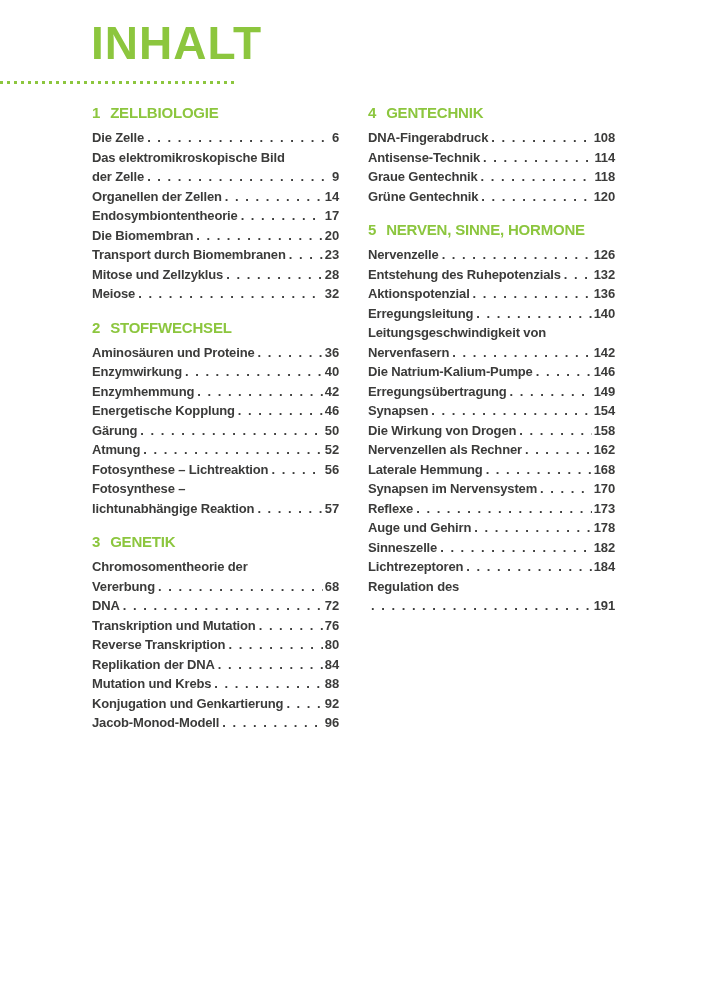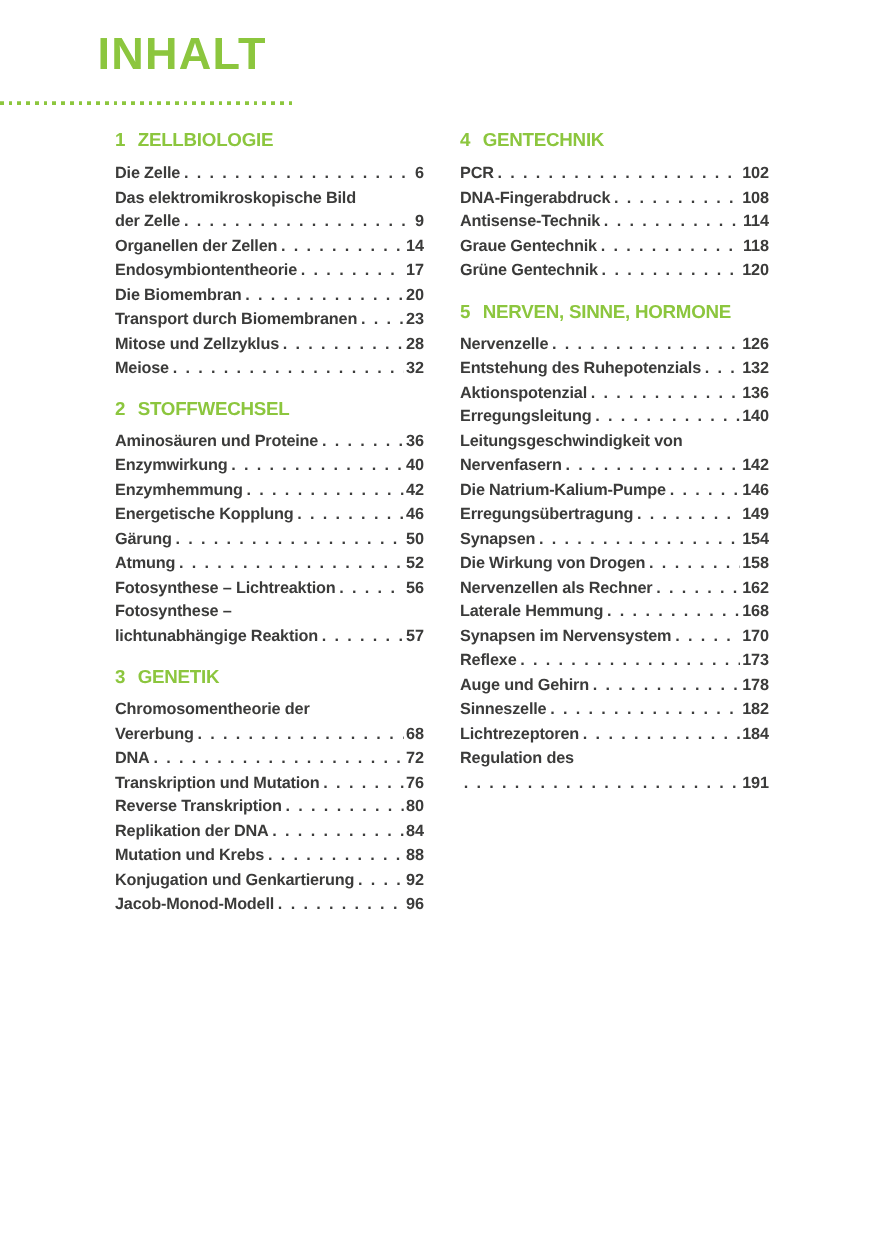--- a/index.html
+++ b/index.html
@@ -7,22 +7,22 @@
     position:relative;
     width:709px;height:1000px;
     background:#ffffff;
     font-family:"Liberation Sans",sans-serif;
     font-weight:bold;
     color:var(--text-color,#3b3b3a);
     overflow:hidden;
   }
   .page-title{
     position:absolute;
-    left:78px;top:22px;
-    font-size:36px;
+    left:91px;top:22px;
+    font-size:46px;
     line-height:42px;
     letter-spacing:1px;
     color:var(--accent,#8cc63e);
   }
   .dotline{
     position:absolute;
     left:0;top:81px;
     width:234px;height:3px;
     background:repeating-linear-gradient(to right,var(--accent,#8cc63e) 0 3px,transparent 3px 7px);
   }
@@ -208,25 +208,20 @@
             <span class="label">Jacob-Monod-Modell</span>
             <span class="leader"></span>
             <span class="pagenum">96</span>
           </div>
         </div>
       </div>
       <div class="col">
         <div class="section">
           <div class="heading"><span class="num">4</span><span class="ttl">GENTECHNIK</span></div>
           <div class="row">
-            <span class="label">PCR</span>
-            <span class="leader"></span>
-            <span class="pagenum">102</span>
-          </div>
-          <div class="row">
             <span class="label">DNA-Fingerabdruck</span>
             <span class="leader"></span>
             <span class="pagenum">108</span>
           </div>
           <div class="row">
             <span class="label">Antisense-Technik</span>
             <span class="leader"></span>
             <span class="pagenum">114</span>
           </div>
           <div class="row">

